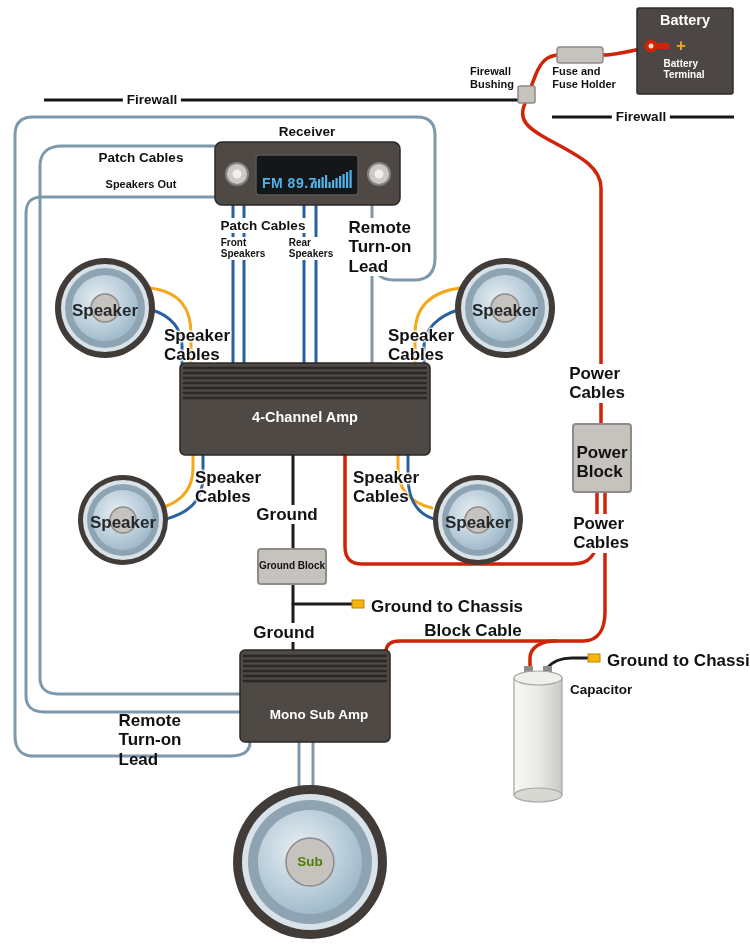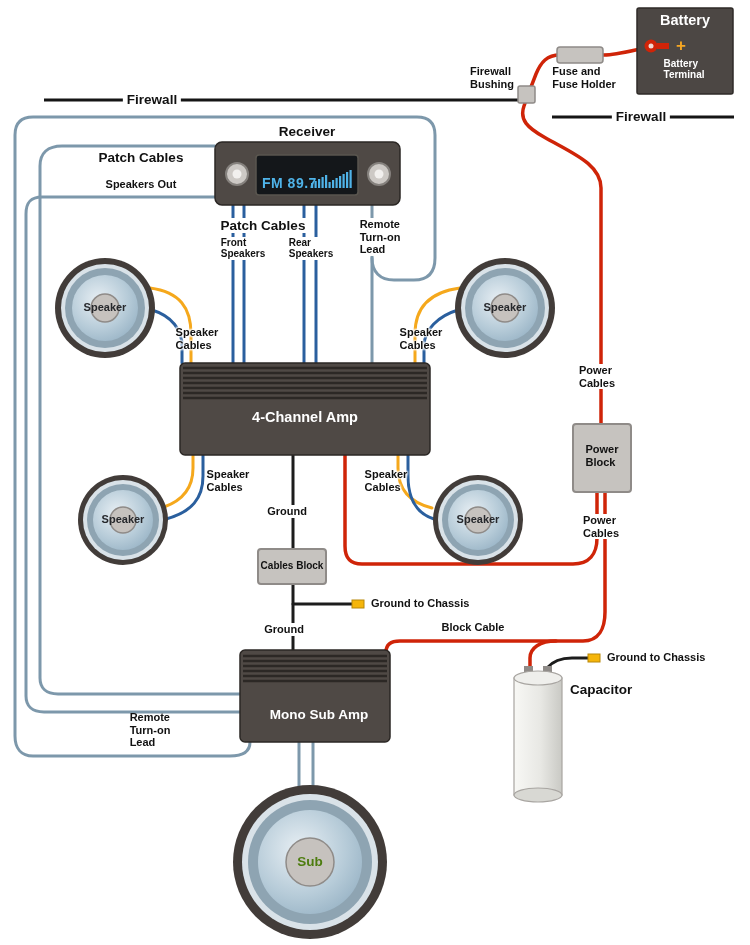--- a/index.html
+++ b/index.html
@@ -2,21 +2,21 @@
 <html><head>
 <meta charset="utf-8">
 <style>
   html,body{margin:0;padding:0;background:#fff;}
   .stage{position:relative;width:750px;height:945px;background:#fff;overflow:hidden;
          font-family:"Liberation Sans",sans-serif;}
   .stage svg{position:absolute;left:0;top:0;}
   .lbl{position:absolute;font-weight:bold;color:#111;white-space:nowrap;line-height:1.14;
        text-align:left;transform:translateX(-50%);}
   .la{transform:none;text-align:left;}
-  .s10{font-size:10px}.s11{font-size:11px}.s12{font-size:11px}.s13{font-size:13.5px}.s14{font-size:14.5px}
+  .s10{font-size:10px}.s11{font-size:11px}.s12{font-size:17px}.s13{font-size:13.5px}.s14{font-size:14.5px}
   .wt{color:#fff;}
   .bgw{background:#fff;padding:0 4px;}
   .halo{text-shadow:1px 1px 2px #fff,-1px -1px 2px #fff,1px -1px 2px #fff,-1px 1px 2px #fff,0 0 3px #fff;}
   .plus{color:#f5a623;font-size:17px;}
   .disp{color:#4fb3e8;font-size:14px;letter-spacing:.5px;}
 </style>
 </head>
 <body>
 
 <div class="stage">
@@ -253,21 +253,21 @@
 <div class="lbl s12" style="left:602px;top:443px">
   <div>Power</div>
   <div>Block</div>
 </div>
 <div class="lbl s12 bgw" style="left:601px;top:514px">
   <div>Power</div>
   <div>Cables</div>
 </div>
 
 <div class="lbl s12 bgw" style="left:287px;top:505px">Ground</div>
-<div class="lbl s10" style="left:292px;top:560px">Cables Block</div>
+<div class="lbl s10" style="left:292px;top:560px">Ground Block</div>
 <div class="lbl s12 la" style="left:371px;top:597px">Ground to Chassis</div>
 <div class="lbl s12 bgw" style="left:284px;top:623px">Ground</div>
 <div class="lbl s12" style="left:473px;top:621px">Block Cable</div>
 <div class="lbl s12 la" style="left:607px;top:651px">Ground to Chassis</div>
 
 <div class="lbl s13 wt" style="left:319px;top:707px">Mono Sub Amp</div>
 <div class="lbl s13 la" style="left:570px;top:682px">Capacitor</div>
 
 <div class="lbl s12" style="left:150px;top:711px">
   <div>Remote</div>

